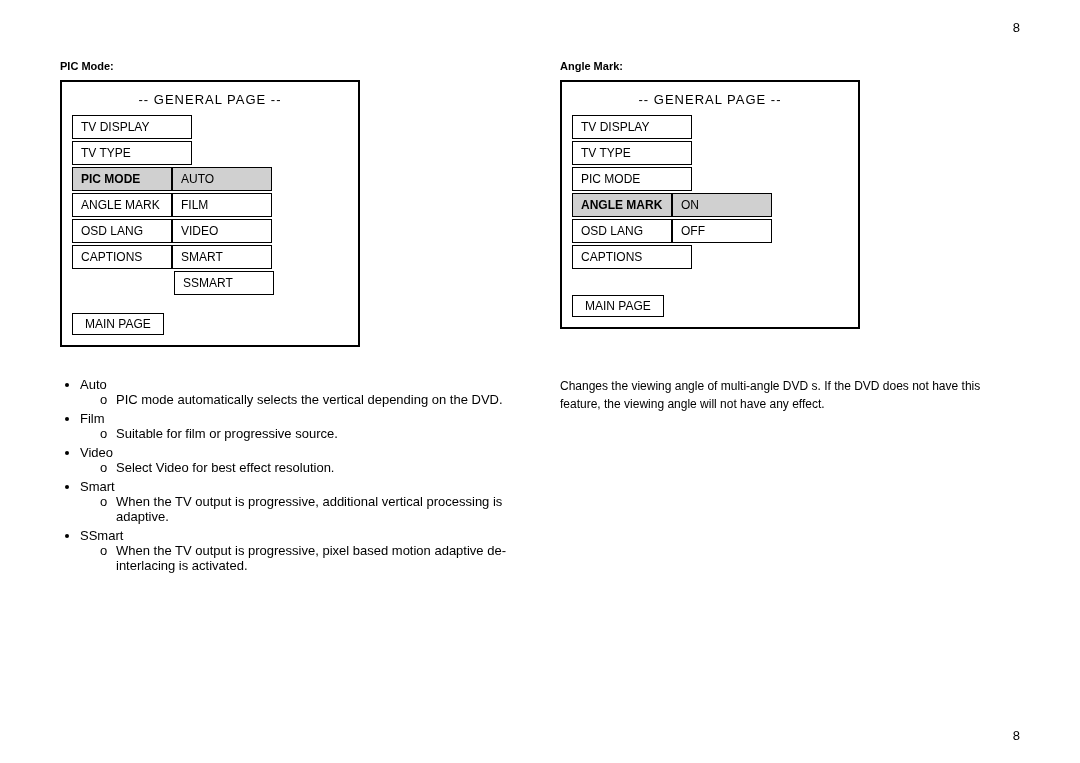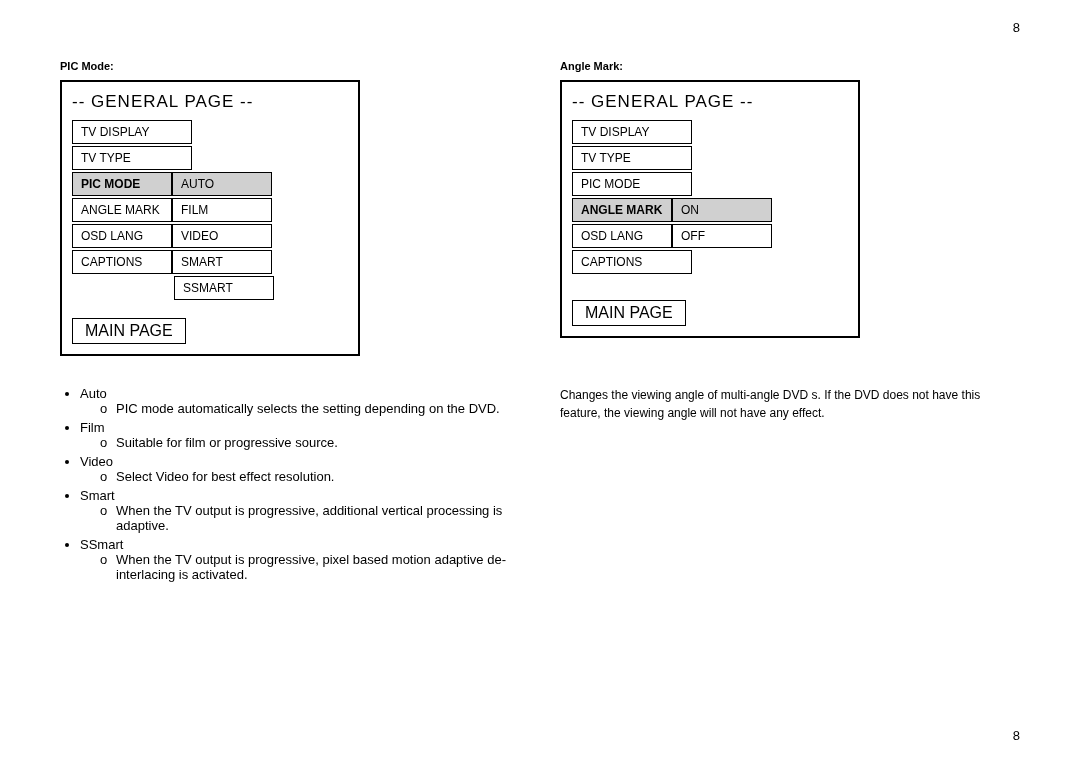--- a/index.html
+++ b/index.html
@@ -54,22 +54,22 @@
       font-size: 11px;
     }
 
     .menu-box {
       border: 2px solid #000;
       padding: 10px;
       width: 300px;
     }
 
     .menu-title {
-      text-align: left;
-      font-size: 17px;
+      text-align: center;
+      font-size: 13px;
       margin-bottom: 8px;
       letter-spacing: 1px;
     }
 
     .menu-row {
       display: flex;
       flex-direction: row;
       gap: 0;
       margin-bottom: 2px;
     }
@@ -92,21 +92,21 @@
       min-width: 100px;
     }
 
     .menu-cell.single {
       min-width: 120px;
     }
 
     .menu-bottom-btn {
       border: 1px solid #000;
       padding: 3px 12px;
-      font-size: 16px;
+      font-size: 12px;
       display: inline-block;
       margin-top: 8px;
       background: #fff;
       text-align: center;
     }
 
     .right-menu-box {
       border: 2px solid #000;
       padding: 10px;
       width: 300px;
@@ -248,21 +248,21 @@
       </div>
     </div>
   </div>
 
   <div class="bottom-section">
     <div class="left-bottom">
       <ul class="bullet-list">
         <li>
           <span>Auto</span>
           <ul class="sub-list">
-            <li>PIC mode automatically selects the setting depending on the DVD.</li>
+            <li>PIC mode automatically selects the vertical depending on the DVD.</li>
           </ul>
         </li>
         <li>
           <span>Film</span>
           <ul class="sub-list">
             <li>Suitable for film or progressive source.</li>
           </ul>
         </li>
         <li>
           <span>Video</span>

